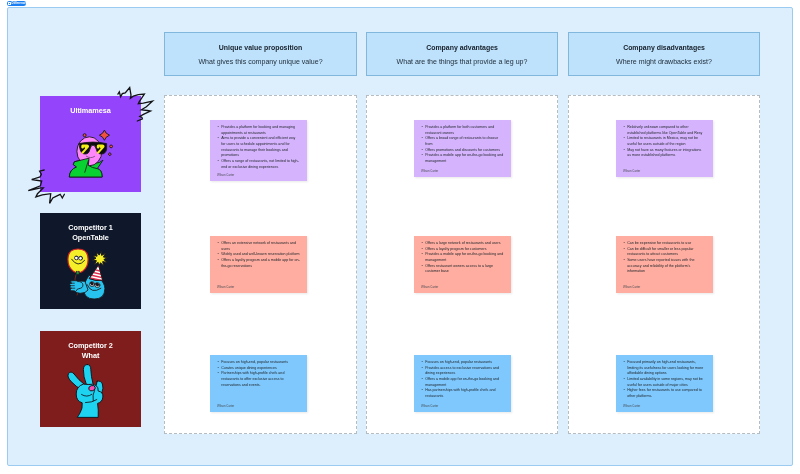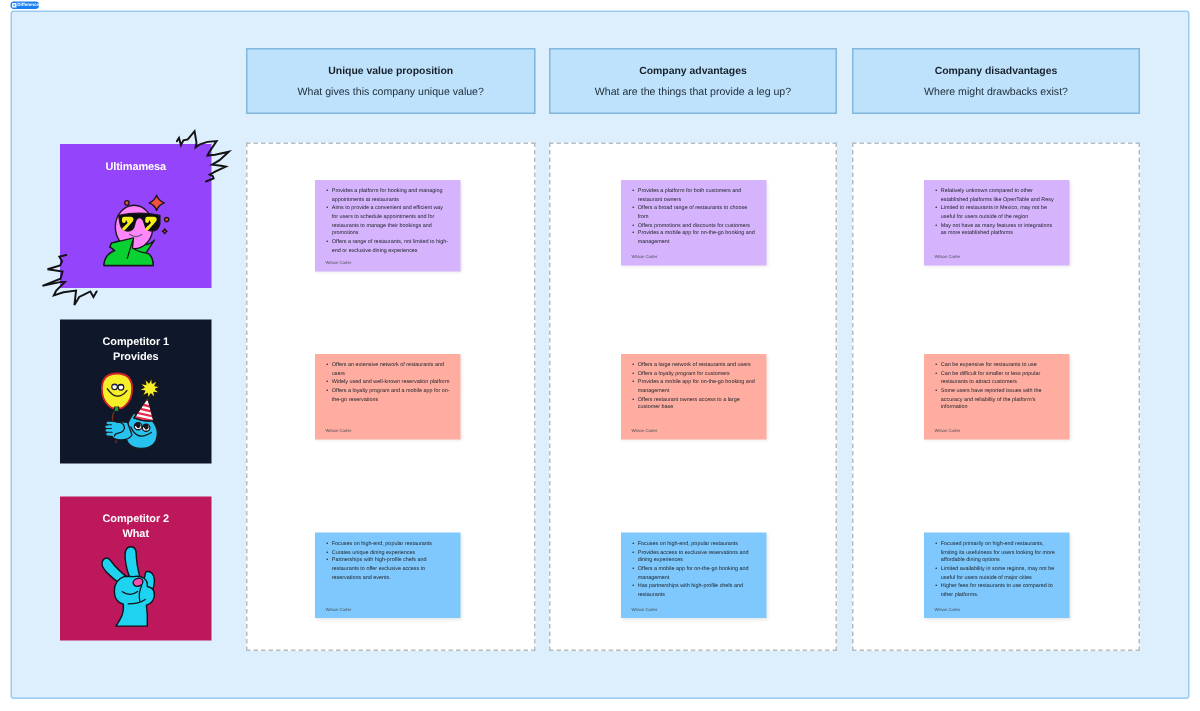--- a/index.html
+++ b/index.html
@@ -146,21 +146,21 @@
 </svg>
       </div>
       <svg width="160" height="160" viewBox="0 0 160 160" style="position:absolute;left:-22px;top:-14px">
 <g fill="none" stroke="#131316" stroke-width="1.3" stroke-linejoin="miter" stroke-linecap="round">
 <path d="M99.9 12.1 L101.3 9.9 L102.6 14.7 L104.3 11.6 L107.2 10.9 L111.7 5.5 L113.0 13.1 L112.4 16.2 L115.3 14.2 L120.3 12.6 L126.4 12.1 L121.3 19.7 L120.3 21.7 L125.4 21.2 L134.5 19.2 L128.4 24.8 L123.4 27.8 L129.4 28.5 L132.5 29.1 L125.4 32.4 L121.8 34.4 L123.9 35.4 L124.4 36.9 L119.3 39.0"></path>
 <path d="M26.2 88.0 L21.6 89.1 L23.4 92.2 L22.1 94.9 L13.7 97.5 L23.7 99.1 L22.4 103.8 L10.3 108.6 L22.7 105.9 L25.3 105.9 L19.5 111.7 L17.9 114.9 L24.3 112.8 L32.7 111.7 L31.6 121.4 L34.8 116.0 L39.0 113.9 L42.2 112.3 L44.3 116.0 L46.4 112.3"></path>
 </g>
       </svg>
     </div>
     <div class="logo" style="top:213px;background:#0f172a">
-  <div class="nm"><span>Competitor 1</span><br><span>Provides</span></div>
+  <div class="nm"><span>Competitor 1</span><br><span>OpenTable</span></div>
   <div class="art">
         <svg width="101" height="101" viewBox="0 0 101 101">
 <defs>
             <clipPath id="hatclip">
               <path d="M58.5 51.7 L49.3 65.6 Q56 68.4 62.6 67.4 Z"></path>
             </clipPath>
           </defs>
 <g stroke="#1a1a1e" stroke-width="0.9" stroke-linejoin="round" stroke-linecap="round" fill="none">
  <path d="M36 61.5 Q33.6 66.5 36.5 70.5 Q39.8 75 37.1 82" stroke="#7c2f14" stroke-width="0.9"></path>
  <path d="M27.9 46.2 Q27.9 36 38 36 Q48.1 36 48.1 46.2 Q48.1 53.6 43.4 57.6 Q40.2 60.4 38.8 58.6 L37.2 58.6 Q35.8 60.4 32.6 57.6 Q27.9 53.6 27.9 46.2 Z" fill="#f5ef2a" stroke="#cf1f28" stroke-width="1.2"></path>
@@ -192,21 +192,21 @@
 <g stroke="#1a1a1e" stroke-width="0.9" fill="none" stroke-linecap="round">
  <ellipse cx="52.1" cy="71.1" rx="2.5" ry="2.4" fill="#fff" stroke-width="0.85"></ellipse>
  <ellipse cx="57.4" cy="72.1" rx="2.5" ry="2.4" fill="#fff" stroke-width="0.85"></ellipse>
  <path d="M50.0 70.5 Q49.8 68.6 51.8 68.7 Q53.8 69 53.8 70.8 Q53.5 72.6 51.7 72.4 Z" fill="#171620" stroke="none"></path>
  <path d="M55.3 71.5 Q55.1 69.6 57.1 69.7 Q59.1 70 59.1 71.8 Q58.8 73.6 57 73.4 Z" fill="#171620" stroke="none"></path>
  <path d="M47.2 71.7 Q51.3 81.5 60.9 75.3"></path>
 </g>
 </svg>
       </div>
     </div>
-    <div class="logo" style="top:331px;background:#be185d">
+    <div class="logo" style="top:331px;background:#7f1d1d">
   <div class="nm"><span>Competitor 2</span><br><span>What</span></div>
   <div class="art">
         <svg width="101" height="101" viewBox="0 0 101 101">
 <g stroke="#12121a" stroke-width="0.95" stroke-linejoin="round" stroke-linecap="round" fill="#1dd3ef">
  <path d="M47.4 33.5 Q43.6 33.4 43.4 38.4 Q43.2 45.5 46.4 53.6 L53.2 53.6 Q51 45.2 50.8 38.4 Q50.8 33.6 47.4 33.5 Z"></path>
  <path d="M33.6 42.5 Q30.8 39.5 28.6 42.5 Q26.5 45.5 31.2 50.6 Q36.3 56 42.6 59.5 L45.4 54.2 Q38.5 49.2 33.6 42.5 Z"></path>
  <path d="M57.2 50.2 Q61 49.4 62.4 53 Q63.8 57 61.8 62 Q59.8 67 56.2 69.2 L50.8 64.2 Q55.4 59.6 57.2 50.2 Z"></path>
  <path d="M43 53.2 Q36.2 55.6 36.2 63 Q36.2 70.2 42.2 71.8 Q42.8 77.2 40.2 81.6 Q38.2 85.2 37.2 86.4 L58.2 86.4 Q58.6 79 57.6 72.4 Q62.4 71 62.9 66 Q63.4 61 58.2 60 Q58.6 56.4 56 54.5 Q53.1 52.5 49 53.4 Z"></path>
 </g>
 <ellipse cx="52" cy="57.2" rx="3.3" ry="2.6" fill="#f54fb3" stroke="#12121a" stroke-width="0.9" transform="rotate(-18 52 57.2)"></ellipse>

